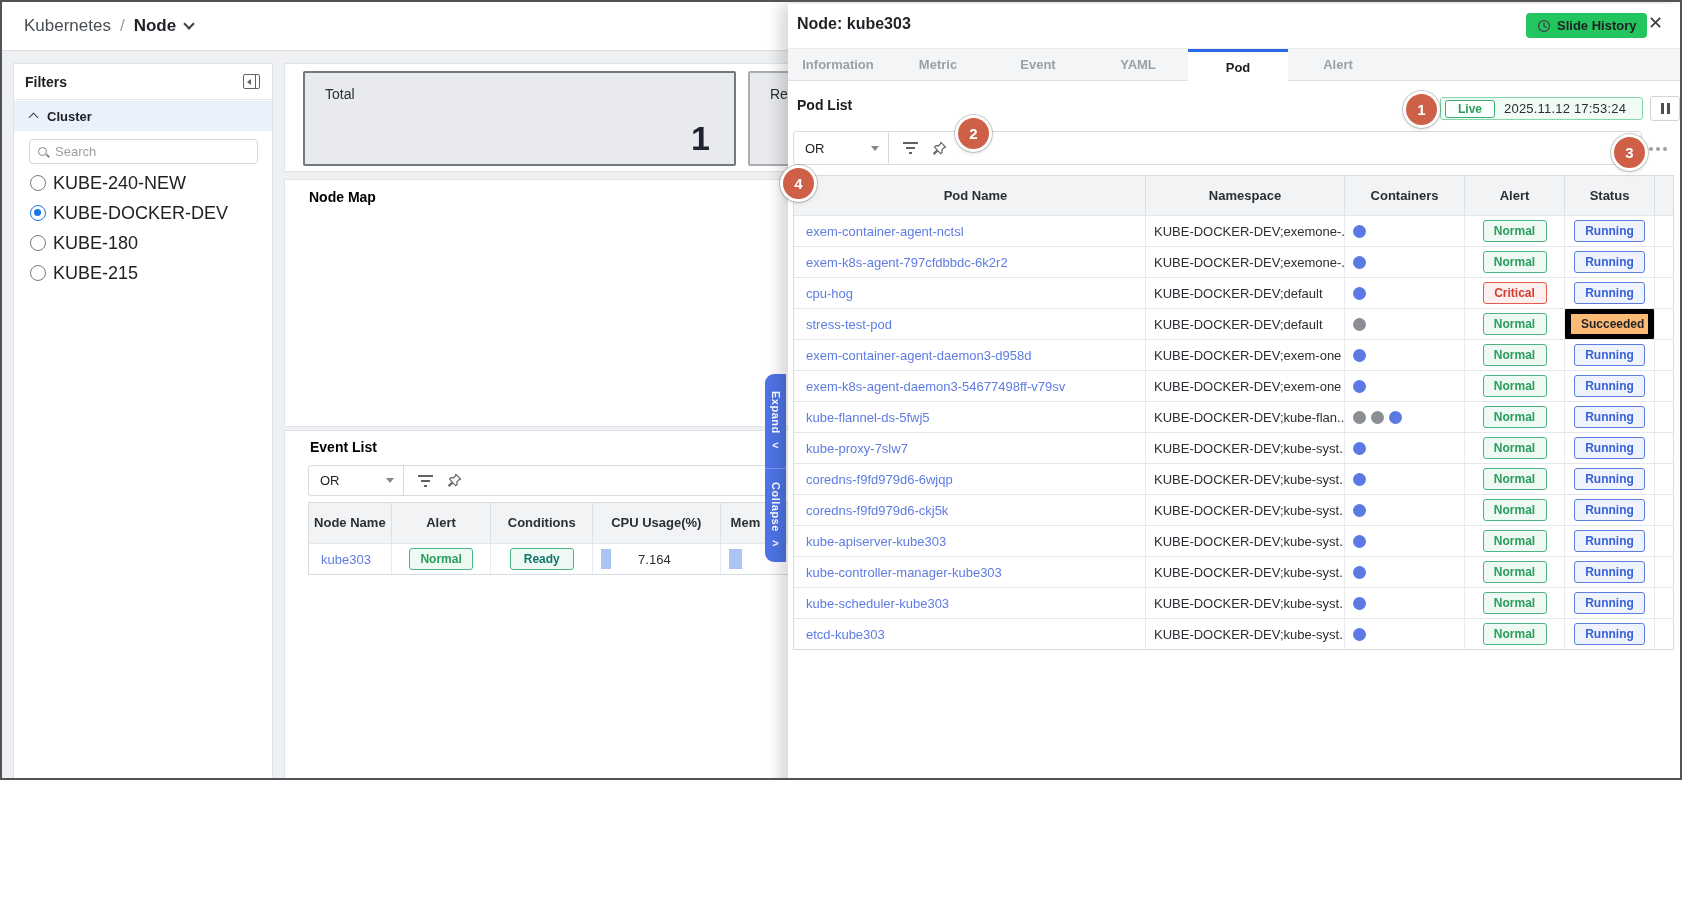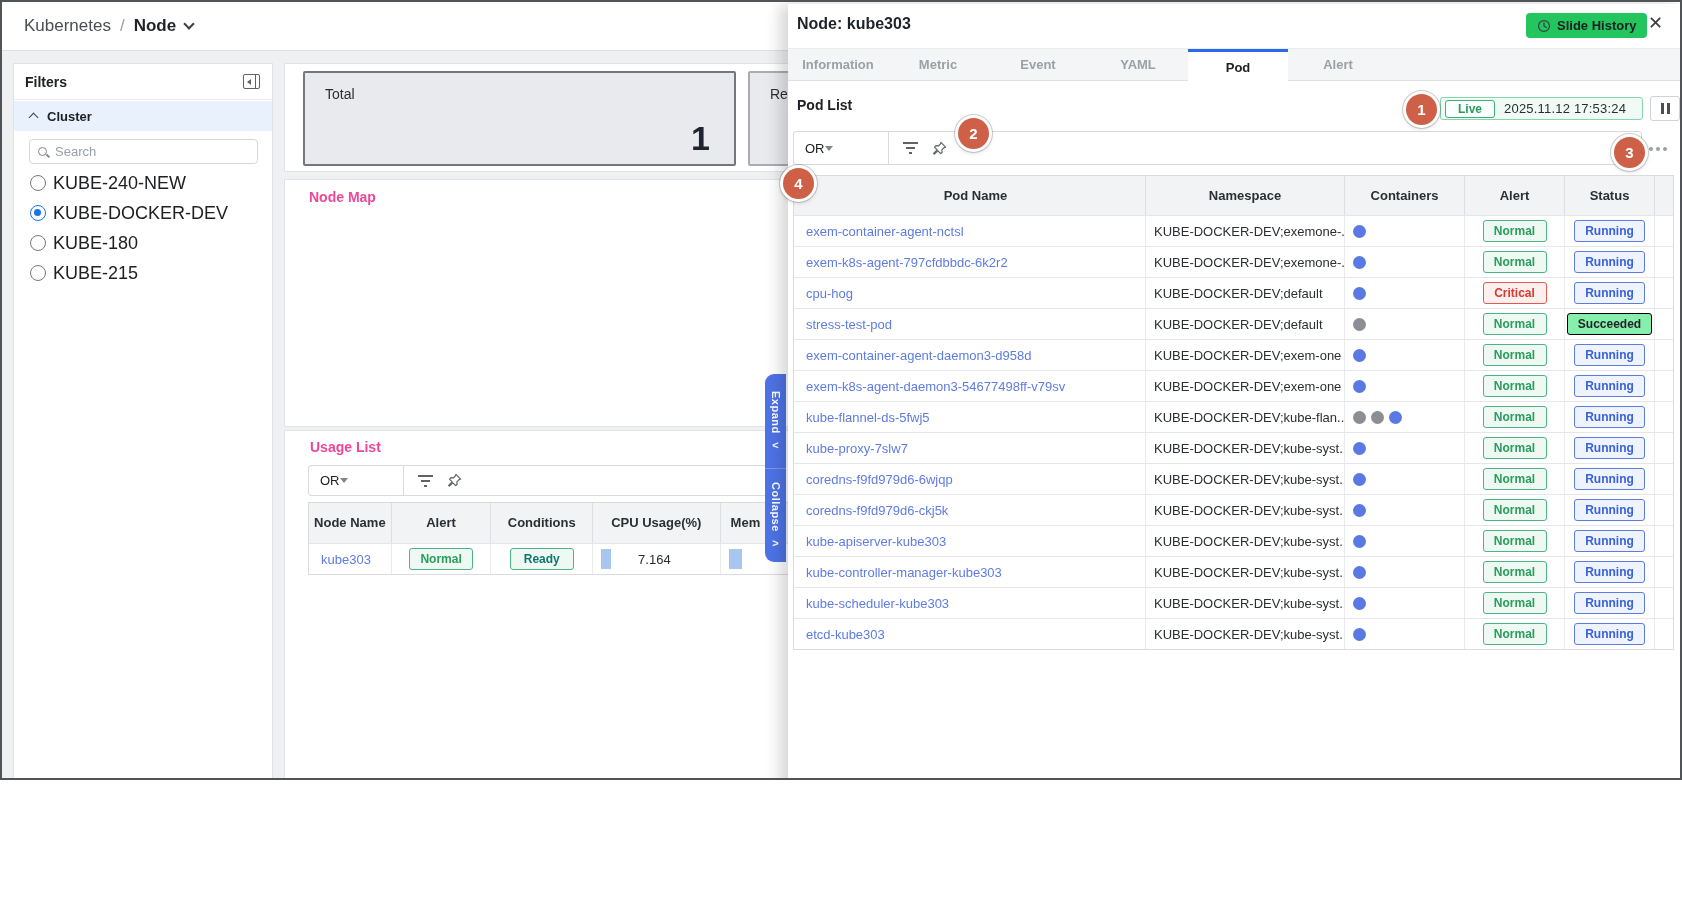--- a/index.html
+++ b/index.html
@@ -49,28 +49,28 @@
   
   .panel { position:absolute; background:#fff; border:1px solid #e0e3e7; z-index:1; }
   .summary-panel { left:282px; top:61px; width:902px; height:109px; }
   .stat-card { position:absolute; top:7px; height:95px; background:#e8eaed; border:2px solid #73787e;
                border-radius:2px; }
   .stat-card--total { left:18px; width:433px; }
   .stat-card--second { left:463px; width:430px; border-color:#a9adb2; }
   .stat-label { position:absolute; left:20px; top:13px; font-size:14px; color:#2b2f33; }
   .stat-value { position:absolute; right:24px; bottom:6px; font-size:34px; font-weight:700; color:#1f2430; }
   .map-panel { left:282px; top:177px; width:902px; height:248px; }
-  .panel-title { position:absolute; left:24px; top:9px; font-size:14px; font-weight:700; color:#ec4899; }
+  .panel-title { position:absolute; left:24px; top:9px; font-size:14px; font-weight:700; color:#000000; }
   .list-panel { left:282px; top:428px; width:902px; height:428px; }
 
   
   .filterbar { position:absolute; display:flex; align-items:stretch; background:#fff;
                border:1px solid #d8dadd; border-radius:3px; }
   .or-select { width:95px; border-right:1px solid #d8dadd; display:flex; align-items:center;
-               padding:0 9px 0 11px; cursor:pointer; }
+               justify-content:space-between; padding:0 9px 0 11px; cursor:pointer; }
   .or-select span { font-size:13px; color:#202124; }
   .sel-caret { width:0; height:0; border-left:4px solid transparent; border-right:4px solid transparent;
                border-top:5px solid #80868b; }
   .filter-ico { width:15px; align-self:center; margin-left:14px; cursor:pointer; }
   .filter-ico i { display:block; height:2px; background:#5f6368; margin-bottom:3px; }
   .filter-ico i:nth-child(1){ width:15px; } .filter-ico i:nth-child(2){ width:9px; margin-left:3px; }
   .filter-ico i:nth-child(3){ width:3px; margin-left:6px; margin-bottom:0; }
   .pin-ico { align-self:center; margin-left:14px; cursor:pointer; }
 
   
@@ -88,21 +88,21 @@
 
   .hscroll { position:absolute; left:0; bottom:0; height:11px; width:100%; background:#f3f4f5; }
   .hscroll .thumb { position:absolute; top:1.5px; height:8px; background:#c6c9cc; border-radius:4px; }
 
   
   .badge { display:inline-block; min-width:64px; padding:2px 10px; border-radius:3px; font-size:12px;
            font-weight:600; text-align:center; line-height:16px; background:#fff; }
   .badge--normal    { color:#2a9d5c; border:1px solid #4db583; background:#edf9f2; }
   .badge--critical  { color:#d63b2f; border:1px solid #e25a4d; background:#fdefee; }
   .badge--running   { color:#3a62d8; border:1px solid #5c7ce0; background:#eef3fd; }
-  .badge--succeeded { color:#1f2328; border:1px solid #000000; background:#86efac; }
+  .badge--succeeded { color:#1f2328; border:6px solid #000000; background:#fdba74; }
   .badge--ready     { color:#0f766e; border:1px solid #4db583; background:#edf9f2; }
 
   
   .ec-bar { position:absolute; left:763px; top:372px; width:21px; height:188px; z-index:5;
             border-radius:9px 0 0 9px; overflow:hidden; display:flex; flex-direction:column; }
   .ec-btn { flex:1; background:#4e73e6; color:#fff; display:flex; flex-direction:column; align-items:center;
             justify-content:center; cursor:pointer; }
   .ec-btn + .ec-btn { border-top:1px solid #7b97ee; }
   .ec-text { writing-mode:vertical-rl; font-size:11px; font-weight:700; letter-spacing:.5px; }
   .ec-chev { font-size:11px; font-weight:700; margin-top:5px; }
@@ -220,21 +220,21 @@
     <div class="stat-card stat-card--second">
       <span class="stat-label">Re</span>
     </div>
   </div>
 
   <div class="panel map-panel">
     <span class="panel-title">Node Map</span>
   </div>
 
   <div class="panel list-panel">
-    <span class="panel-title" style="left:25px; top:8px;">Usage List</span>
+    <span class="panel-title" style="left:25px; top:8px;">Event List</span>
     <div class="filterbar" style="left:23px; top:34px; width:470px; height:31px;">
       <div class="or-select">
         <span>OR</span>
         <span class="sel-caret"></span>
       </div>
       <div class="filter-ico">
           <i></i>
           <i></i>
           <i></i>
         </div>

